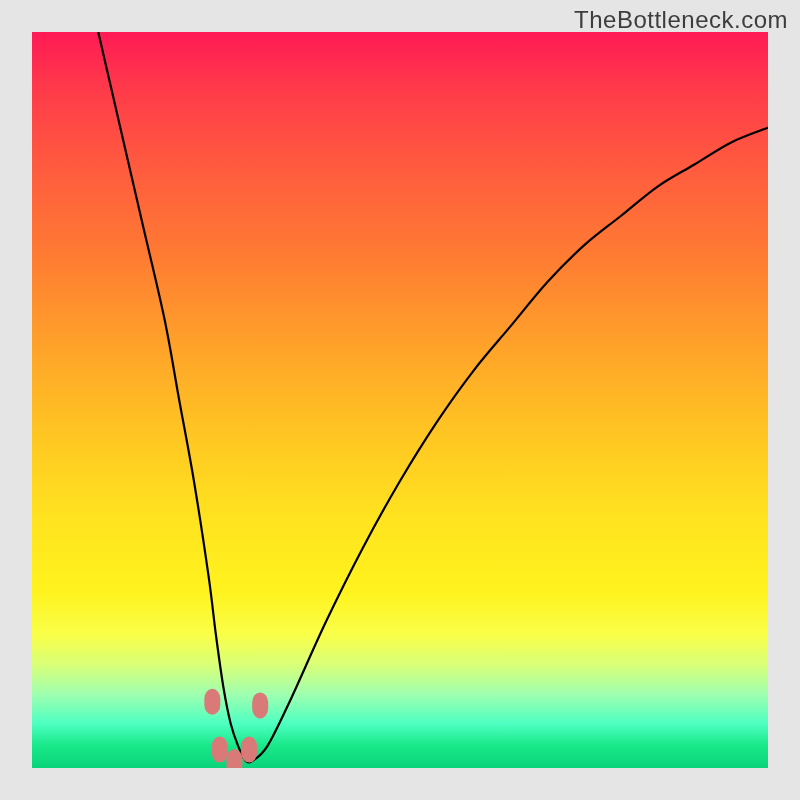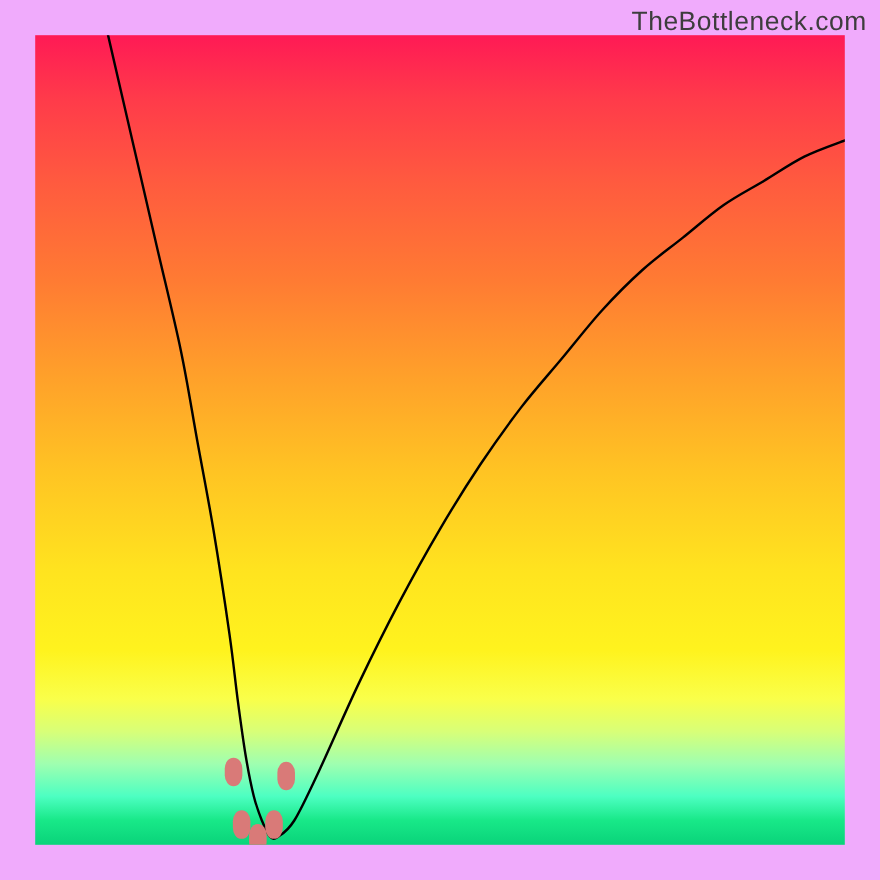--- a/index.html
+++ b/index.html
@@ -10,21 +10,21 @@
     background: #000;
     overflow: hidden;
     font-family: Arial, Helvetica, sans-serif;
   }
   .frame {
     position: absolute;
     left: 0;
     top: 0;
     width: 800px;
     height: 800px;
-    background: #f0abfc;
+    background: #e5e5e5;
   }
   .plot {
     position: absolute;
     left: 32px;
     top: 32px;
     width: 736px;
     height: 736px;
     background: linear-gradient(
       to bottom,
       #ff1a55 0%,

